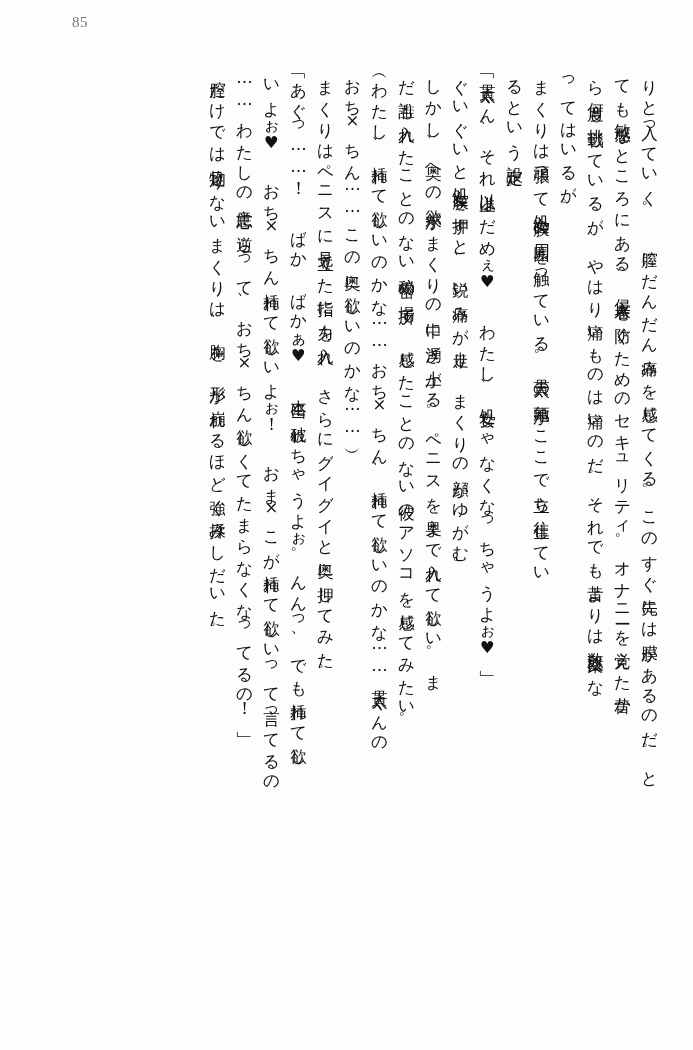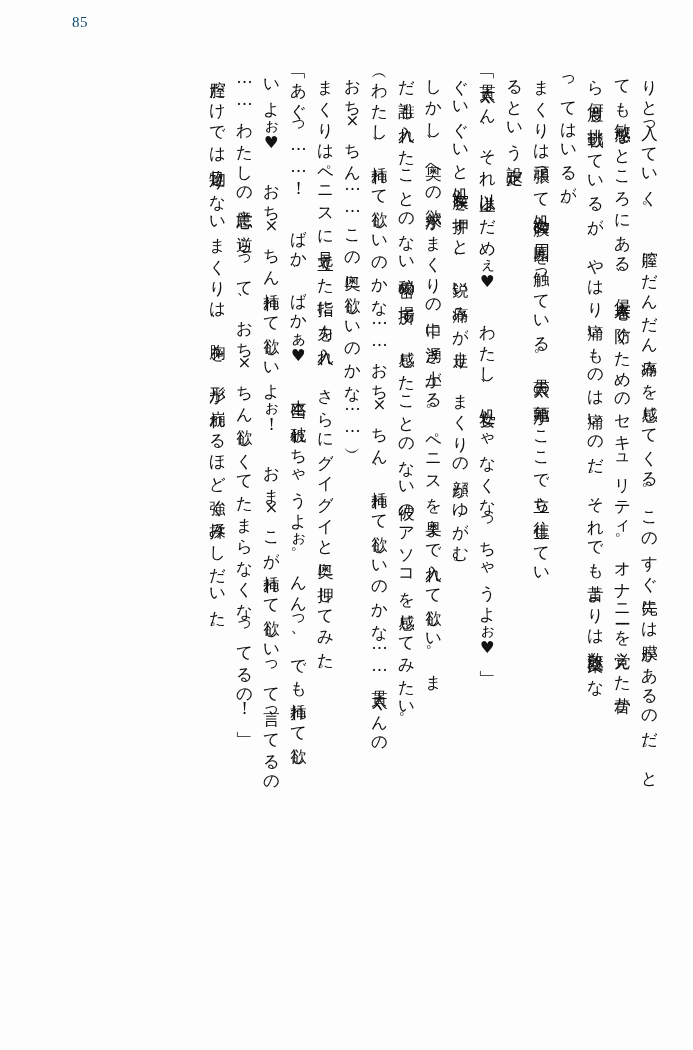--- a/index.html
+++ b/index.html
@@ -22,21 +22,21 @@
     background: #fdfdfd;
     box-sizing: border-box;
   }
 
   .page-number {
     position: absolute;
     top: 14px;
     left: 72px;
     font-size: 15px;
     letter-spacing: 0.5px;
-    color: #0c4a6e;
+    color: #737373;
     font-family: "Liberation Serif", "DejaVu Serif", serif;
   }
 
   
   .body-text {
     position: absolute;
     top: 68px;
     left: 38px;
     right: 36px;
     height: 880px;

